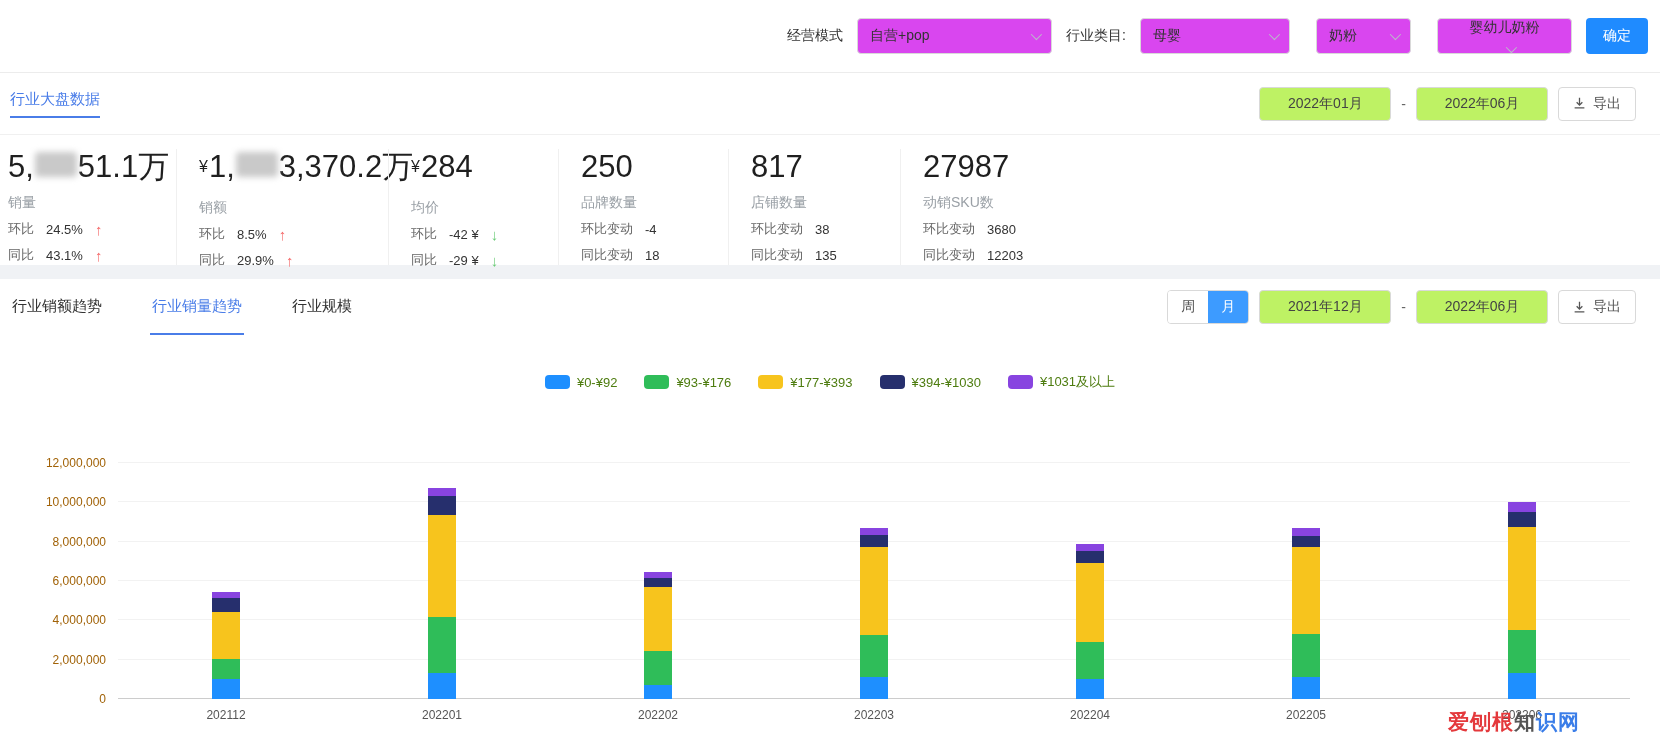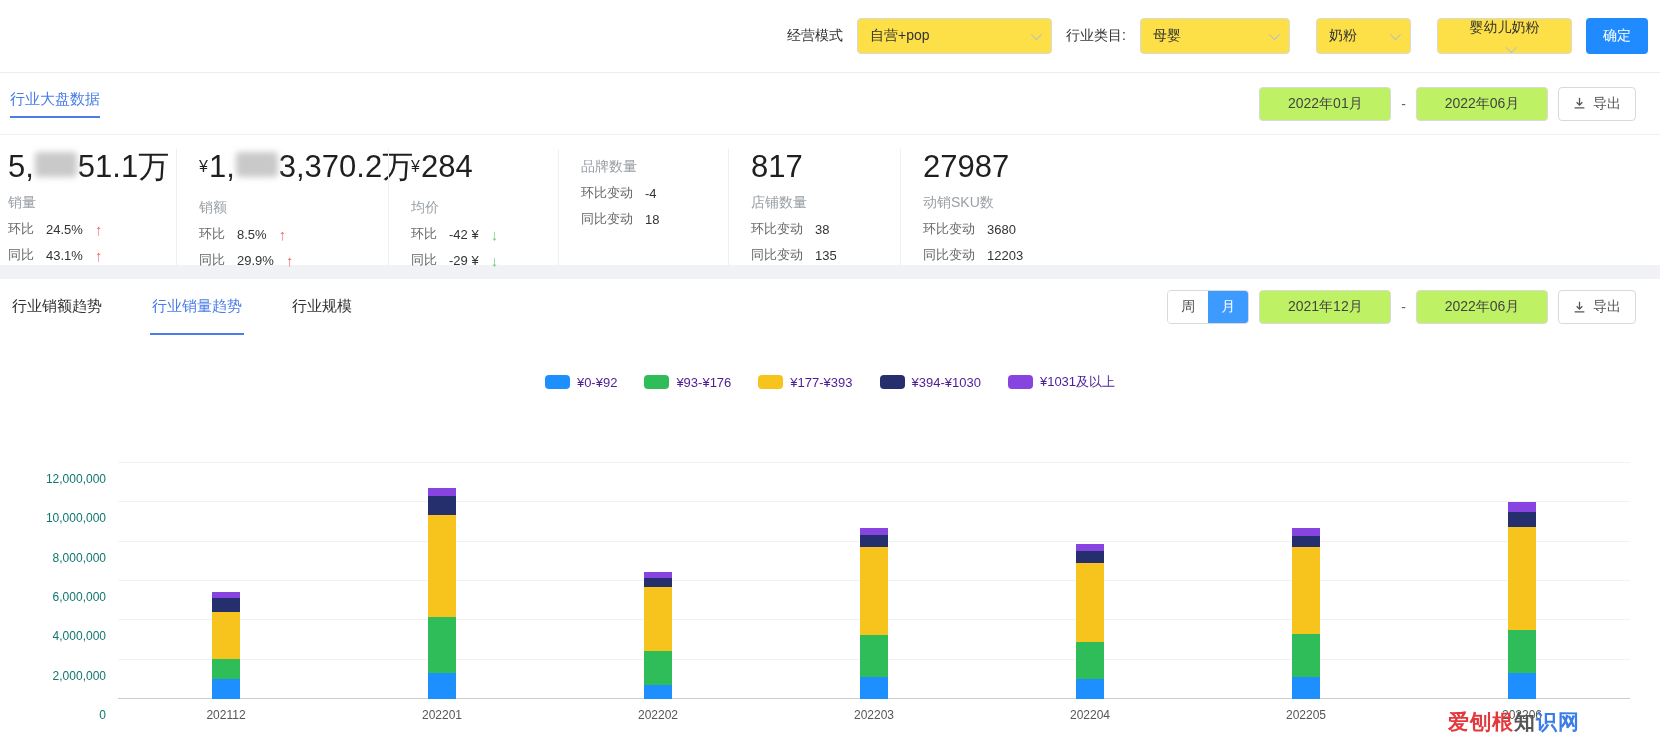--- a/index.html
+++ b/index.html
@@ -10,21 +10,21 @@
     font-family:"Liberation Sans","DejaVu Sans",sans-serif;
     font-size:14px;
   }
   
   .filter-bar {
     height:73px; display:flex; align-items:center; justify-content:flex-end;
     gap:14px; padding-right:12px; border-bottom:1px solid #ececec;
   }
   .flabel { color:#333; white-space:nowrap; }
   .select {
-    height:36px; border:1px solid #d9d9d9; border-radius:4px; background:#fde047;
+    height:36px; border:1px solid #d9d9d9; border-radius:4px; background:#d946ef;
     display:flex; align-items:center; justify-content:space-between;
     padding:0 12px; color:#333; cursor:pointer;
   }
   .chev {
     width:8px; height:8px; border-right:1.5px solid #b9bec7; border-bottom:1.5px solid #b9bec7;
     transform:rotate(45deg) translateY(-2px); margin-left:10px; flex:none;
   }
   .btn-primary {
     height:36px; padding:0 17px; border:none; border-radius:4px;
     background:var(--accent,#1f8bff); color:#fff; font-size:14px; cursor:pointer;
@@ -82,30 +82,30 @@
   .toggle-item {
     width:40px; display:flex; align-items:center; justify-content:center;
     color:#555; background:#fff; cursor:pointer;
   }
   .toggle-item.active { background:var(--toggle,#3d9bff); color:#fff; }
   
   .chart-wrap { position:relative; height:411px; }
   .legend {
     position:absolute; top:38px; left:0; right:0;
     display:flex; justify-content:center; align-items:center; gap:27px;
-    font-size:13px; color:#4c1d95;
+    font-size:13px; color:#4d7c0f;
   }
   .legend-item { display:flex; align-items:center; gap:7px; cursor:pointer; }
   .legend-chip { width:25px; height:14px; border-radius:4px; }
   .plot { position:absolute; left:118px; right:30px; top:128px; height:236px; }
   .gridline { position:absolute; left:0; right:0; height:1px; background:#f2f2f2; }
   .gridline.zero { background:#ccc; }
   .ytick {
     position:absolute; right:calc(100% + 12px); transform:translateY(-50%);
-    font-size:12px; color:#0f766e; white-space:nowrap;margin-top:16px;
+    font-size:12px; color:#a16207; white-space:nowrap;
   }
   .bar-col {
     position:absolute; bottom:0; width:28px; transform:translateX(-50%);
     display:flex; flex-direction:column-reverse; cursor:pointer;
   }
   .bar-seg { width:100%; }
   .xtick {
     position:absolute; top:calc(100% + 9px); transform:translateX(-50%);
     font-size:12px; color:#555;
   }
@@ -193,20 +193,21 @@
         <span class="metric-val">-42 ¥</span>
         <span class="arrow down">↓</span>
       </div>
       <div class="kpi-metric">
         <span class="metric-key">同比</span>
         <span class="metric-val">-29 ¥</span>
         <span class="arrow down">↓</span>
       </div>
     </div>
     <div class="kpi-card" style="width: 170px;">
+      <div class="kpi-value"><span>250</span></div>
       <div class="kpi-label">品牌数量</div>
       <div class="kpi-metric">
         <span class="metric-key">环比变动</span>
         <span class="metric-val">-4</span>
       </div>
       <div class="kpi-metric">
         <span class="metric-key">同比变动</span>
         <span class="metric-val">18</span>
       </div>
     </div>

